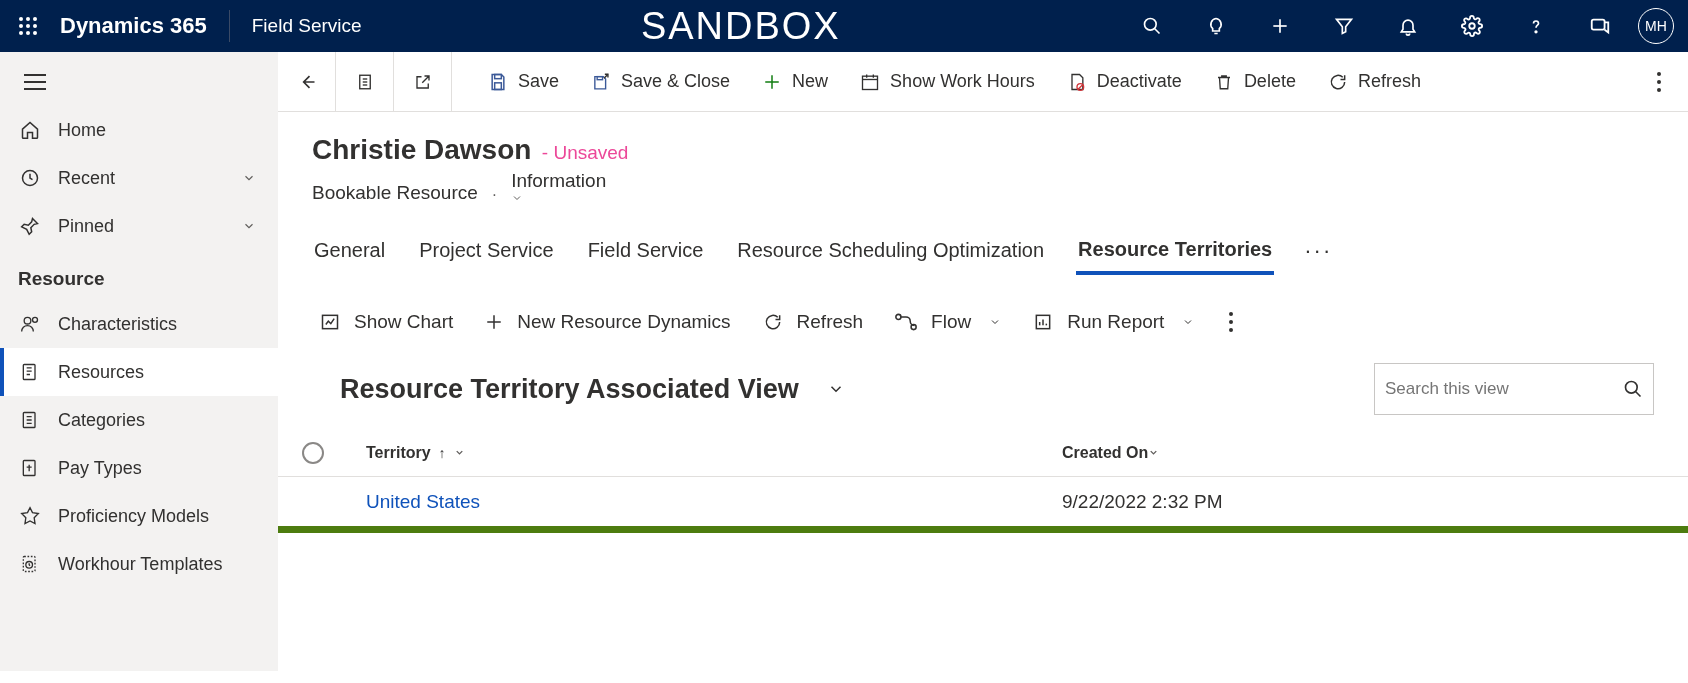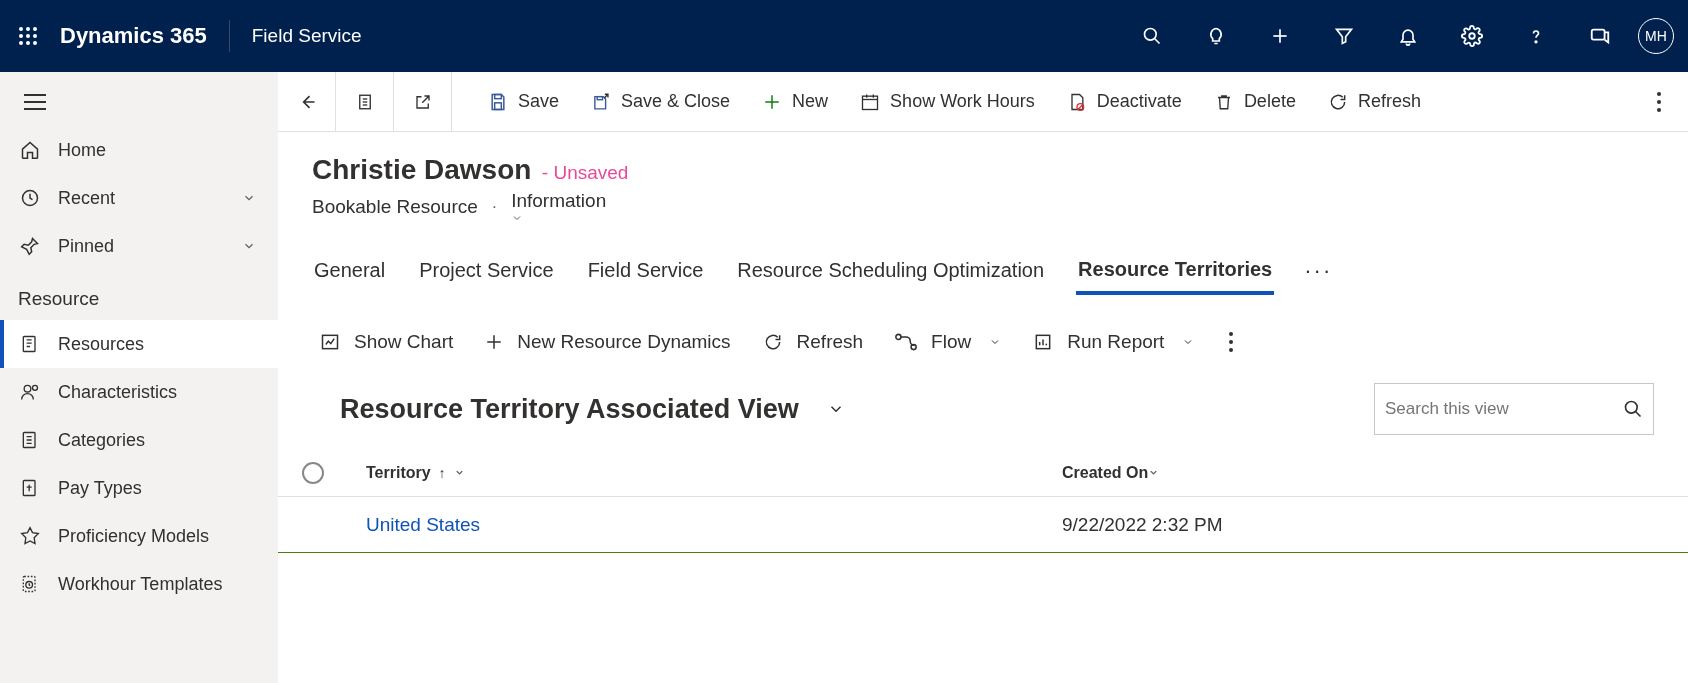--- a/index.html
+++ b/index.html
@@ -1,55 +1,55 @@
 <!DOCTYPE html>
 <html><head>
 <meta charset="utf-8">
 <style>
   * { box-sizing: border-box; margin: 0; padding: 0; }
   body { font-family: "Segoe UI", Arial, sans-serif; width: 1688px; height: 683px; overflow: hidden; background: #fff; color: #323130; }
   
   
-  .topbar { display: flex; align-items: center; height: 72px; background: #00204d; color: #fff; }
+  .topbar { display: flex; align-items: center; height: 52px; background: #00204d; color: #fff; }
   .waffle { width: 56px; display: flex; align-items: center; justify-content: center; height: 100%; cursor: pointer; }
   .brand { font-size: 22px; font-weight: 600; margin-left: 4px; }
   .topbar-sep { width: 1px; height: 32px; background: #3a4a66; margin: 0 22px; }
   .app-name { font-size: 19px; }
   .sandbox { flex: 1; text-align: center; font-size: 38px; letter-spacing: 2px; font-weight: 300; }
   .topbar-icons { display: flex; align-items: center; margin-left:auto; }
   .topbar-icons .ticon { width: 64px; height: 64px; display: flex; align-items: center; justify-content: center; cursor: pointer; }
   .avatar { width: 36px; height: 36px; border: 1.5px solid #fff; border-radius: 50%; display: flex; align-items: center; justify-content: center; font-size: 14px; margin: 0 14px 0 6px; }
   
   
   .layout { display: flex; height: calc(100% - 64px); }
   
   
   .sidebar { width: 278px; background: #f3f2f1; display: flex; flex-direction: column; padding-top: 6px; }
   .sb-hamburger { height: 48px; display:flex; align-items:center; padding-left: 24px; cursor:pointer; }
   .sb-item { height: 48px; display: flex; align-items: center; padding-left: 18px; cursor: pointer; font-size: 18px; color: #323130; position:relative; }
   .sb-item .sb-icon { width: 24px; height:24px; margin-right: 16px; display:flex; align-items:center; justify-content:center; }
   .sb-item .sb-chev { margin-left: auto; margin-right: 22px; color:#605e5c; }
-  .sb-group { font-weight: 400; font-size: 19px; padding: 18px 4px 10px 18px; }
+  .sb-group { font-weight: 700; font-size: 19px; padding: 18px 4px 10px 18px; }
   .sb-item.active { background: #fff; }
   .sb-item.active::before { content:""; position:absolute; left:0; top:0; bottom:0; width:4px; background:#0f52ba; }
   
   
   .main { flex:1; display:flex; flex-direction:column; overflow:hidden; }
   .cmdbar { height: 60px; border-bottom: 1px solid #e1dfdd; display: flex; align-items: flex-start; }
   .cmd-btn { height:100%; display:flex; align-items:center; padding:0 16px; cursor:pointer; font-size:18px; color:#323130; }
   .cmd-btn .cmd-icon { margin-right: 10px; display:flex; align-items:center; justify-content:center; width:20px; height:20px; }
   .cmd-btn.icononly { padding: 0; width: 58px; justify-content:center; border-right: 1px solid #e1dfdd; }
   .cmd-btn.icononly .cmd-icon { margin:0; }
   .cmd-sep { width:20px; }
   .cmd-overflow { margin-left:auto; width:58px; display:flex; align-items:center; justify-content:center; height:100%; cursor:pointer; }
   
   .record-header { padding: 22px 0 6px 34px; }
   .record-title { font-size: 28px; font-weight: 700; display:inline; }
   .record-status { font-size: 19px; color: #ec4899; margin-left: 6px; }
-  .record-sub { margin-top: 4px; display:flex; align-items:center; }
+  .record-sub { margin-top: 4px; display:flex; align-items:flex-end; }
   .record-sub .etype { font-size: 19px; color:#323130; }
   .record-sub .dot { margin: 0 14px; color:#605e5c; }
   .record-sub .form-name { font-size: 19px; color:#323130; }
   .record-sub .chev { margin-left:6px; color:#605e5c; }
   
   .tabs { display:flex; align-items:center; gap: 30px; padding: 16px 0 0 34px; }
   .tab { font-size: 20px; color:#323130; padding: 12px 2px; cursor:pointer; }
   .tab.active { font-weight:700; border-bottom: 4px solid #0f52ba; padding-bottom:10px; }
   .tab-ellipsis { font-size: 22px; color:#323130; cursor:pointer; letter-spacing:2px; }
   
@@ -64,21 +64,21 @@
   .searchbox input { border:none; outline:none; flex:1; font-size:17px; color:#323130; background:transparent; }
   
   .gridwrap { padding: 6px 0 12px 0; }
   .grid-head { display:flex; align-items:center; height: 48px; font-size:16px; font-weight:600; color:#323130; border-bottom:1px solid #e1dfdd; padding-left: 24px; }
   .col-check { width: 60px; display:flex; align-items:center; }
   .circle { width:22px; height:22px; border:2px solid #8a8886; border-radius:50%; }
   .col-territory { flex:0 0 700px; display:flex; align-items:center; gap:8px; padding-left: 4px; }
   .col-created { flex:1; display:flex; align-items:center; }
   .sort-arrow { font-size:14px; }
   .col-chev { font-size:13px; color:#605e5c; }
-  .grid-row { display:flex; align-items:center; height: 56px; border-bottom:1px solid #4d7c0f; padding-left: 24px; font-size:19px; }
+  .grid-row { display:flex; align-items:center; height: 56px; border-bottom:7px solid #4d7c0f; padding-left: 24px; font-size:19px; }
   .grid-row .col-check { width:60px; }
   .grid-row .link { color:#0f52ba; cursor:pointer; }
   
   svg { display:block; }
 </style>
 </head>
 <body>
 
 <div class="topbar">
   <div class="waffle">
@@ -92,20 +92,21 @@
           <circle cx="17" cy="10" r="2"></circle>
           <circle cx="3" cy="17" r="2"></circle>
           <circle cx="10" cy="17" r="2"></circle>
           <circle cx="17" cy="17" r="2"></circle>
         </g>
       </svg>
   </div>
   <div class="brand">Dynamics 365</div>
   <div class="topbar-sep"></div>
   <div class="app-name">Field Service</div>
+  <div class="sandbox">SANDBOX</div>
   <div class="topbar-icons">
     <div class="ticon">
       <svg width="20" height="20" viewBox="0 0 24 24" fill="none" stroke="#fff" stroke-width="2">
           <circle cx="10" cy="10" r="7"></circle>
           <line x1="21" y1="21" x2="15" y2="15"></line>
         </svg>
     </div>
     <div class="ticon">
       <svg width="20" height="20" viewBox="0 0 24 24" fill="none" stroke="#fff" stroke-width="2">
           <path d="M9 18h6M10 21h4M12 3a7 7 0 0 0-4 12v3h8v-3a7 7 0 0 0-4-12z"></path>
@@ -191,38 +192,38 @@
           </svg>
       </span>
       <span>Pinned</span>
       <span class="sb-chev">
         <svg width="14" height="14" viewBox="0 0 24 24" fill="none" stroke="#605e5c" stroke-width="2">
             <path d="M6 9l6 6 6-6"></path>
           </svg>
       </span>
     </div>
     <div class="sb-group">Resource</div>
-    <div class="sb-item active">
-      <span class="sb-icon">
-        <svg width="20" height="20" viewBox="0 0 24 24" fill="none" stroke="#323130" stroke-width="1.6">
-            <rect x="4" y="3" width="14" height="18" rx="1"></rect>
-            <path d="M8 7h6M8 11h6M8 15h4"></path>
-          </svg>
-      </span>
-      <span>Resources</span>
-    </div>
     <div class="sb-item">
       <span class="sb-icon">
         <svg width="20" height="20" viewBox="0 0 24 24" fill="none" stroke="#323130" stroke-width="1.6">
             <circle cx="9" cy="8" r="4"></circle>
             <path d="M2 21c0-4 3-7 7-7s7 3 7 7"></path>
             <circle cx="18" cy="7" r="3"></circle>
           </svg>
       </span>
       <span>Characteristics</span>
+    </div>
+    <div class="sb-item active">
+      <span class="sb-icon">
+        <svg width="20" height="20" viewBox="0 0 24 24" fill="none" stroke="#323130" stroke-width="1.6">
+            <rect x="4" y="3" width="14" height="18" rx="1"></rect>
+            <path d="M8 7h6M8 11h6M8 15h4"></path>
+          </svg>
+      </span>
+      <span>Resources</span>
     </div>
     <div class="sb-item">
       <span class="sb-icon">
         <svg width="20" height="20" viewBox="0 0 24 24" fill="none" stroke="#323130" stroke-width="1.6">
             <rect x="4" y="3" width="14" height="18" rx="1"></rect>
             <path d="M8 8h6M8 12h6M8 16h6"></path>
           </svg>
       </span>
       <span>Categories</span>
     </div>

